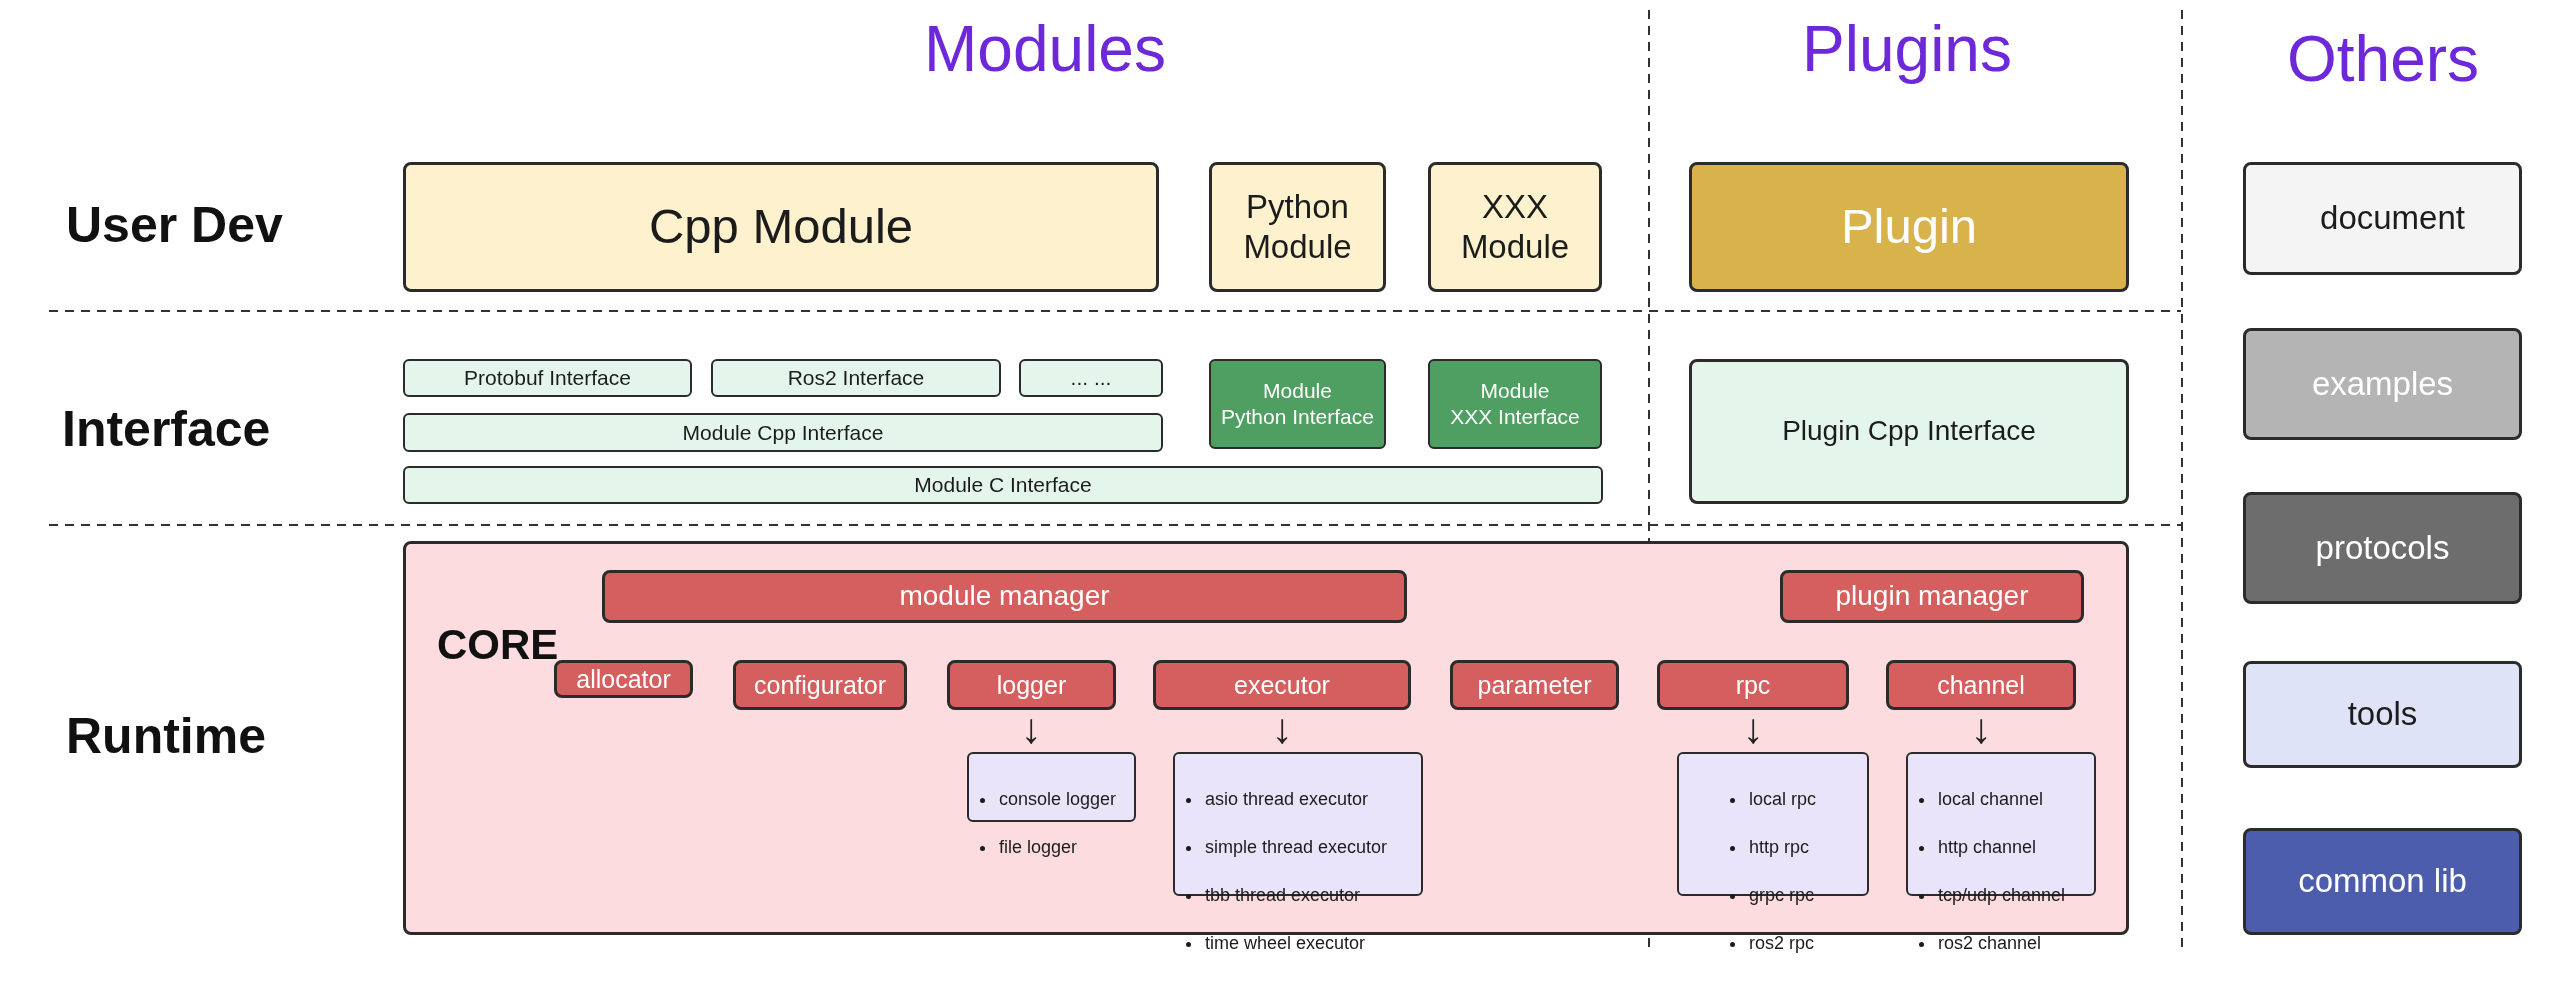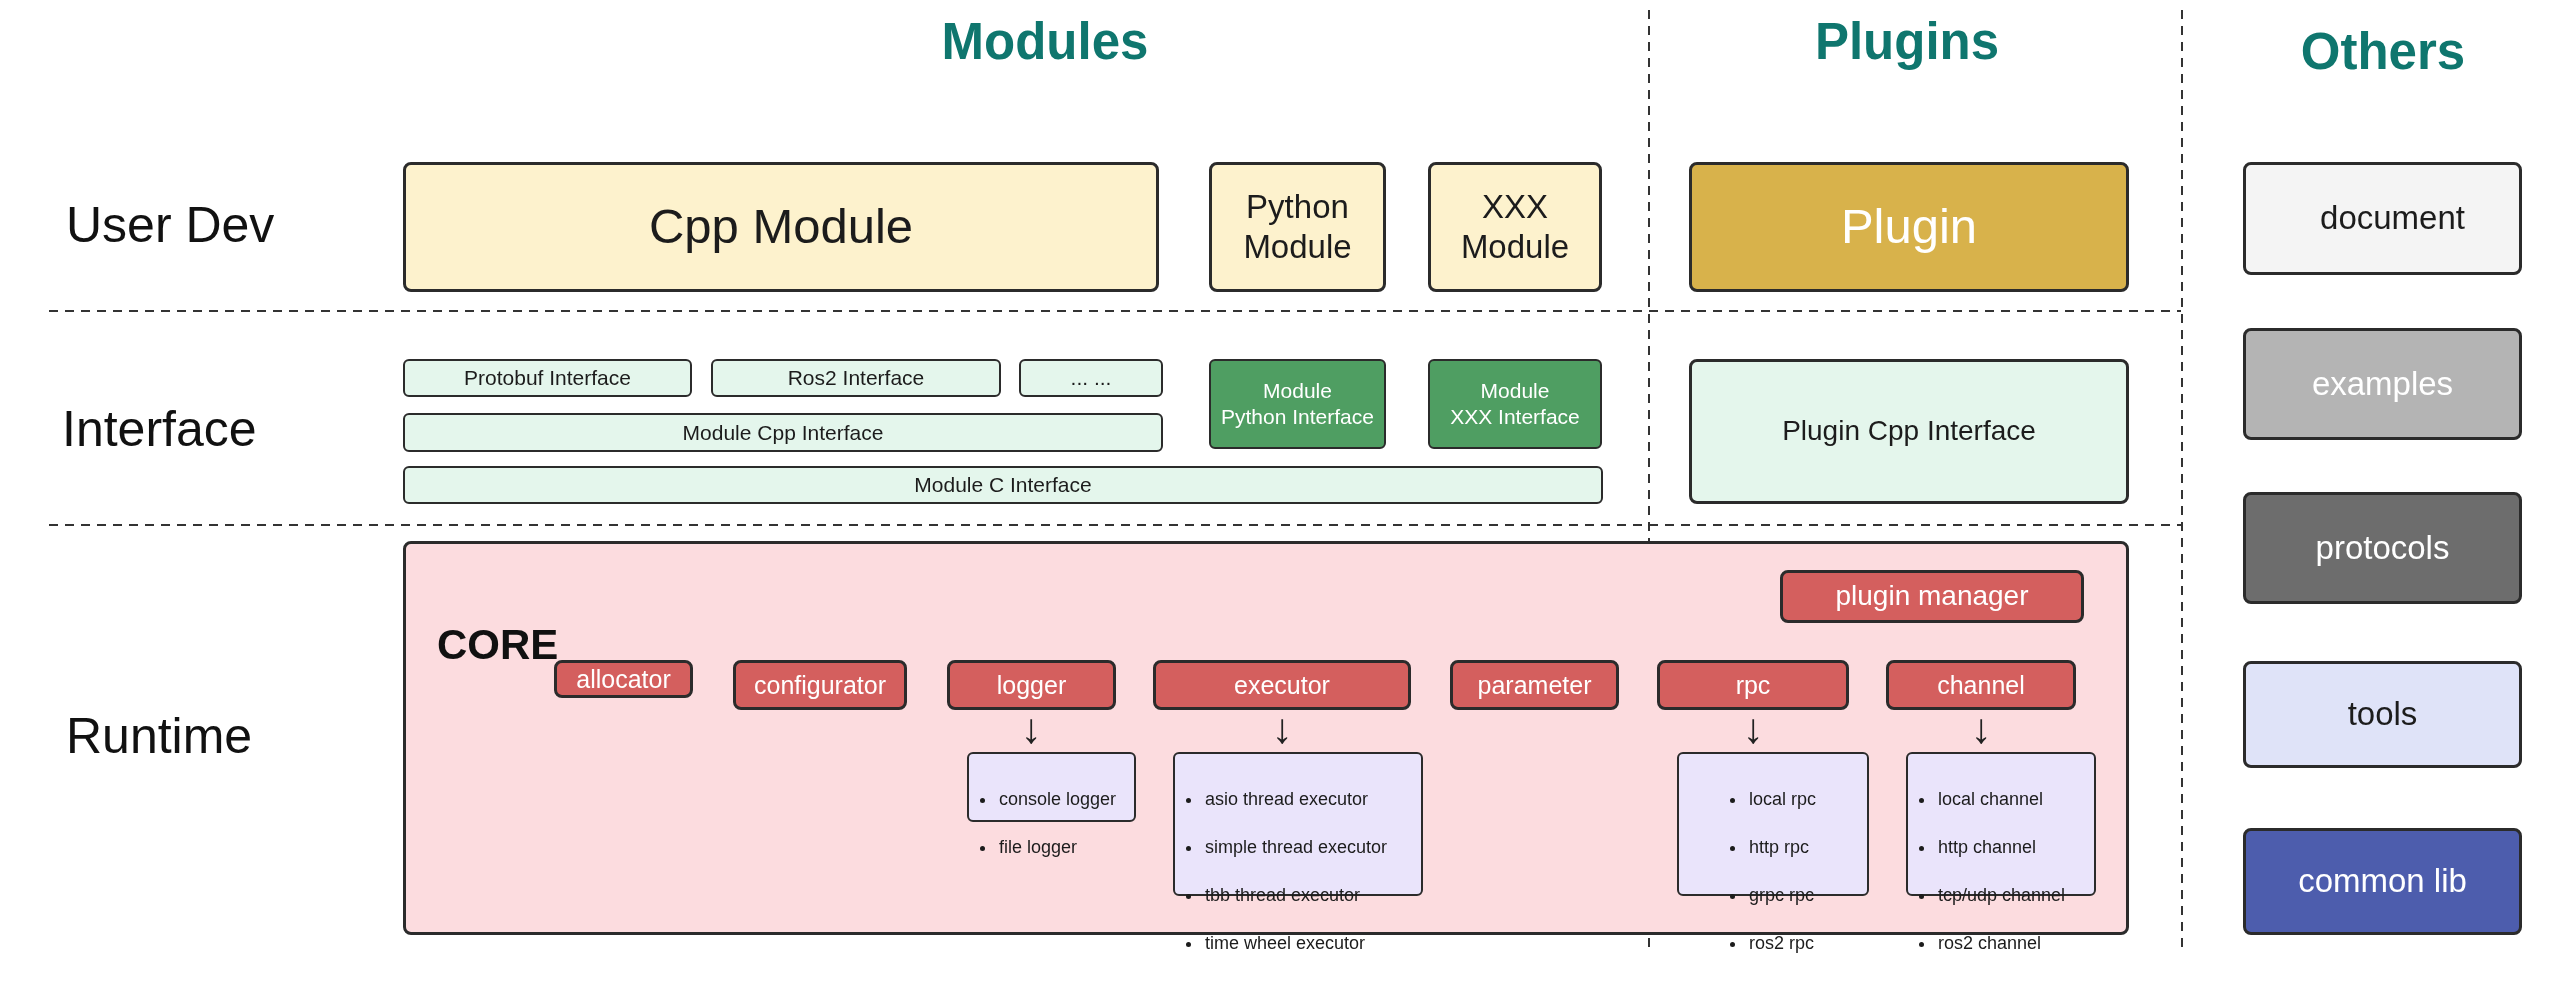--- a/index.html
+++ b/index.html
@@ -12,22 +12,22 @@
   }
   html,body { background:#ffffff; }
   body { font-family:"Liberation Sans", sans-serif; color:var(--text); width:2560px; height:984px; }
   .canvas { position:relative; width:2560px; height:984px; background:#ffffff; overflow:hidden; }
 
   .hline { position:absolute; height:2px;
            background:repeating-linear-gradient(to right, #333 0 9px, transparent 9px 16px); }
   .vline { position:absolute; width:2px;
            background:repeating-linear-gradient(to bottom, #333 0 9px, transparent 9px 16px); }
 
-  .header { position:absolute; font-size:51px; color:#0f766e; text-align:center; font-weight:700; }
-  .row-label { position:absolute; font-size:50px; color:#111; font-weight:400; }
+  .header { position:absolute; font-size:64px; color:#6d28d9; text-align:center; font-weight:400; }
+  .row-label { position:absolute; font-size:50px; color:#111; font-weight:700; }
 
   .box { position:absolute; border:3px solid var(--border); border-radius:8px;
          display:flex; align-items:center; justify-content:center; text-align:center;
          white-space:pre-line; line-height:1.22; }
   .thin  { border-width:2px; border-radius:6px; }
 
   .cream     { background:var(--cream); }
   .gold      { background:var(--gold); color:#ffffff; }
   .green     { background:var(--green-light); }
   .greendark { background:var(--green-dark); color:#ffffff; }
@@ -90,20 +90,21 @@
   <div class="box thin greendark t-xs" style="left:1428px; top:359px; width:174px; height:90px;">Module
 XXX Interface</div>
   <div class="box thin green t-xs" style="left:403px; top:413px; width:760px; height:39px;">Module Cpp Interface</div>
   <div class="box thin green t-xs" style="left:403px; top:466px; width:1200px; height:38px;">Module C Interface</div>
   <div class="box green t-md" style="left:1689px; top:359px; width:440px; height:145px;">Plugin Cpp Interface</div>
   <div class="box graymid t-lg" style="left:2243px; top:328px; width:279px; height:112px;">examples</div>
 
   <div class="box pink" style="left:403px; top:541px; width:1726px; height:394px;"></div>
   <div class="core-label" style="left:437px; top:621px;">CORE</div>
 
+  <div class="box red t-md" style="left:602px; top:570px; width:805px; height:53px;">module manager</div>
   <div class="box red t-md" style="left:1780px; top:570px; width:304px; height:53px;">plugin manager</div>
 
   <div class="box red t-sm" style="left:554px; top:660px; width:139px; height:38px;">allocator</div>
   <div class="box red t-sm" style="left:733px; top:660px; width:174px; height:50px;">configurator</div>
   <div class="box red t-sm" style="left:947px; top:660px; width:169px; height:50px;">logger</div>
   <div class="box red t-sm" style="left:1153px; top:660px; width:258px; height:50px;">executor</div>
   <div class="box red t-sm" style="left:1450px; top:660px; width:169px; height:50px;">parameter</div>
   <div class="box red t-sm" style="left:1657px; top:660px; width:192px; height:50px;">rpc</div>
   <div class="box red t-sm" style="left:1886px; top:660px; width:190px; height:50px;">channel</div>
 

